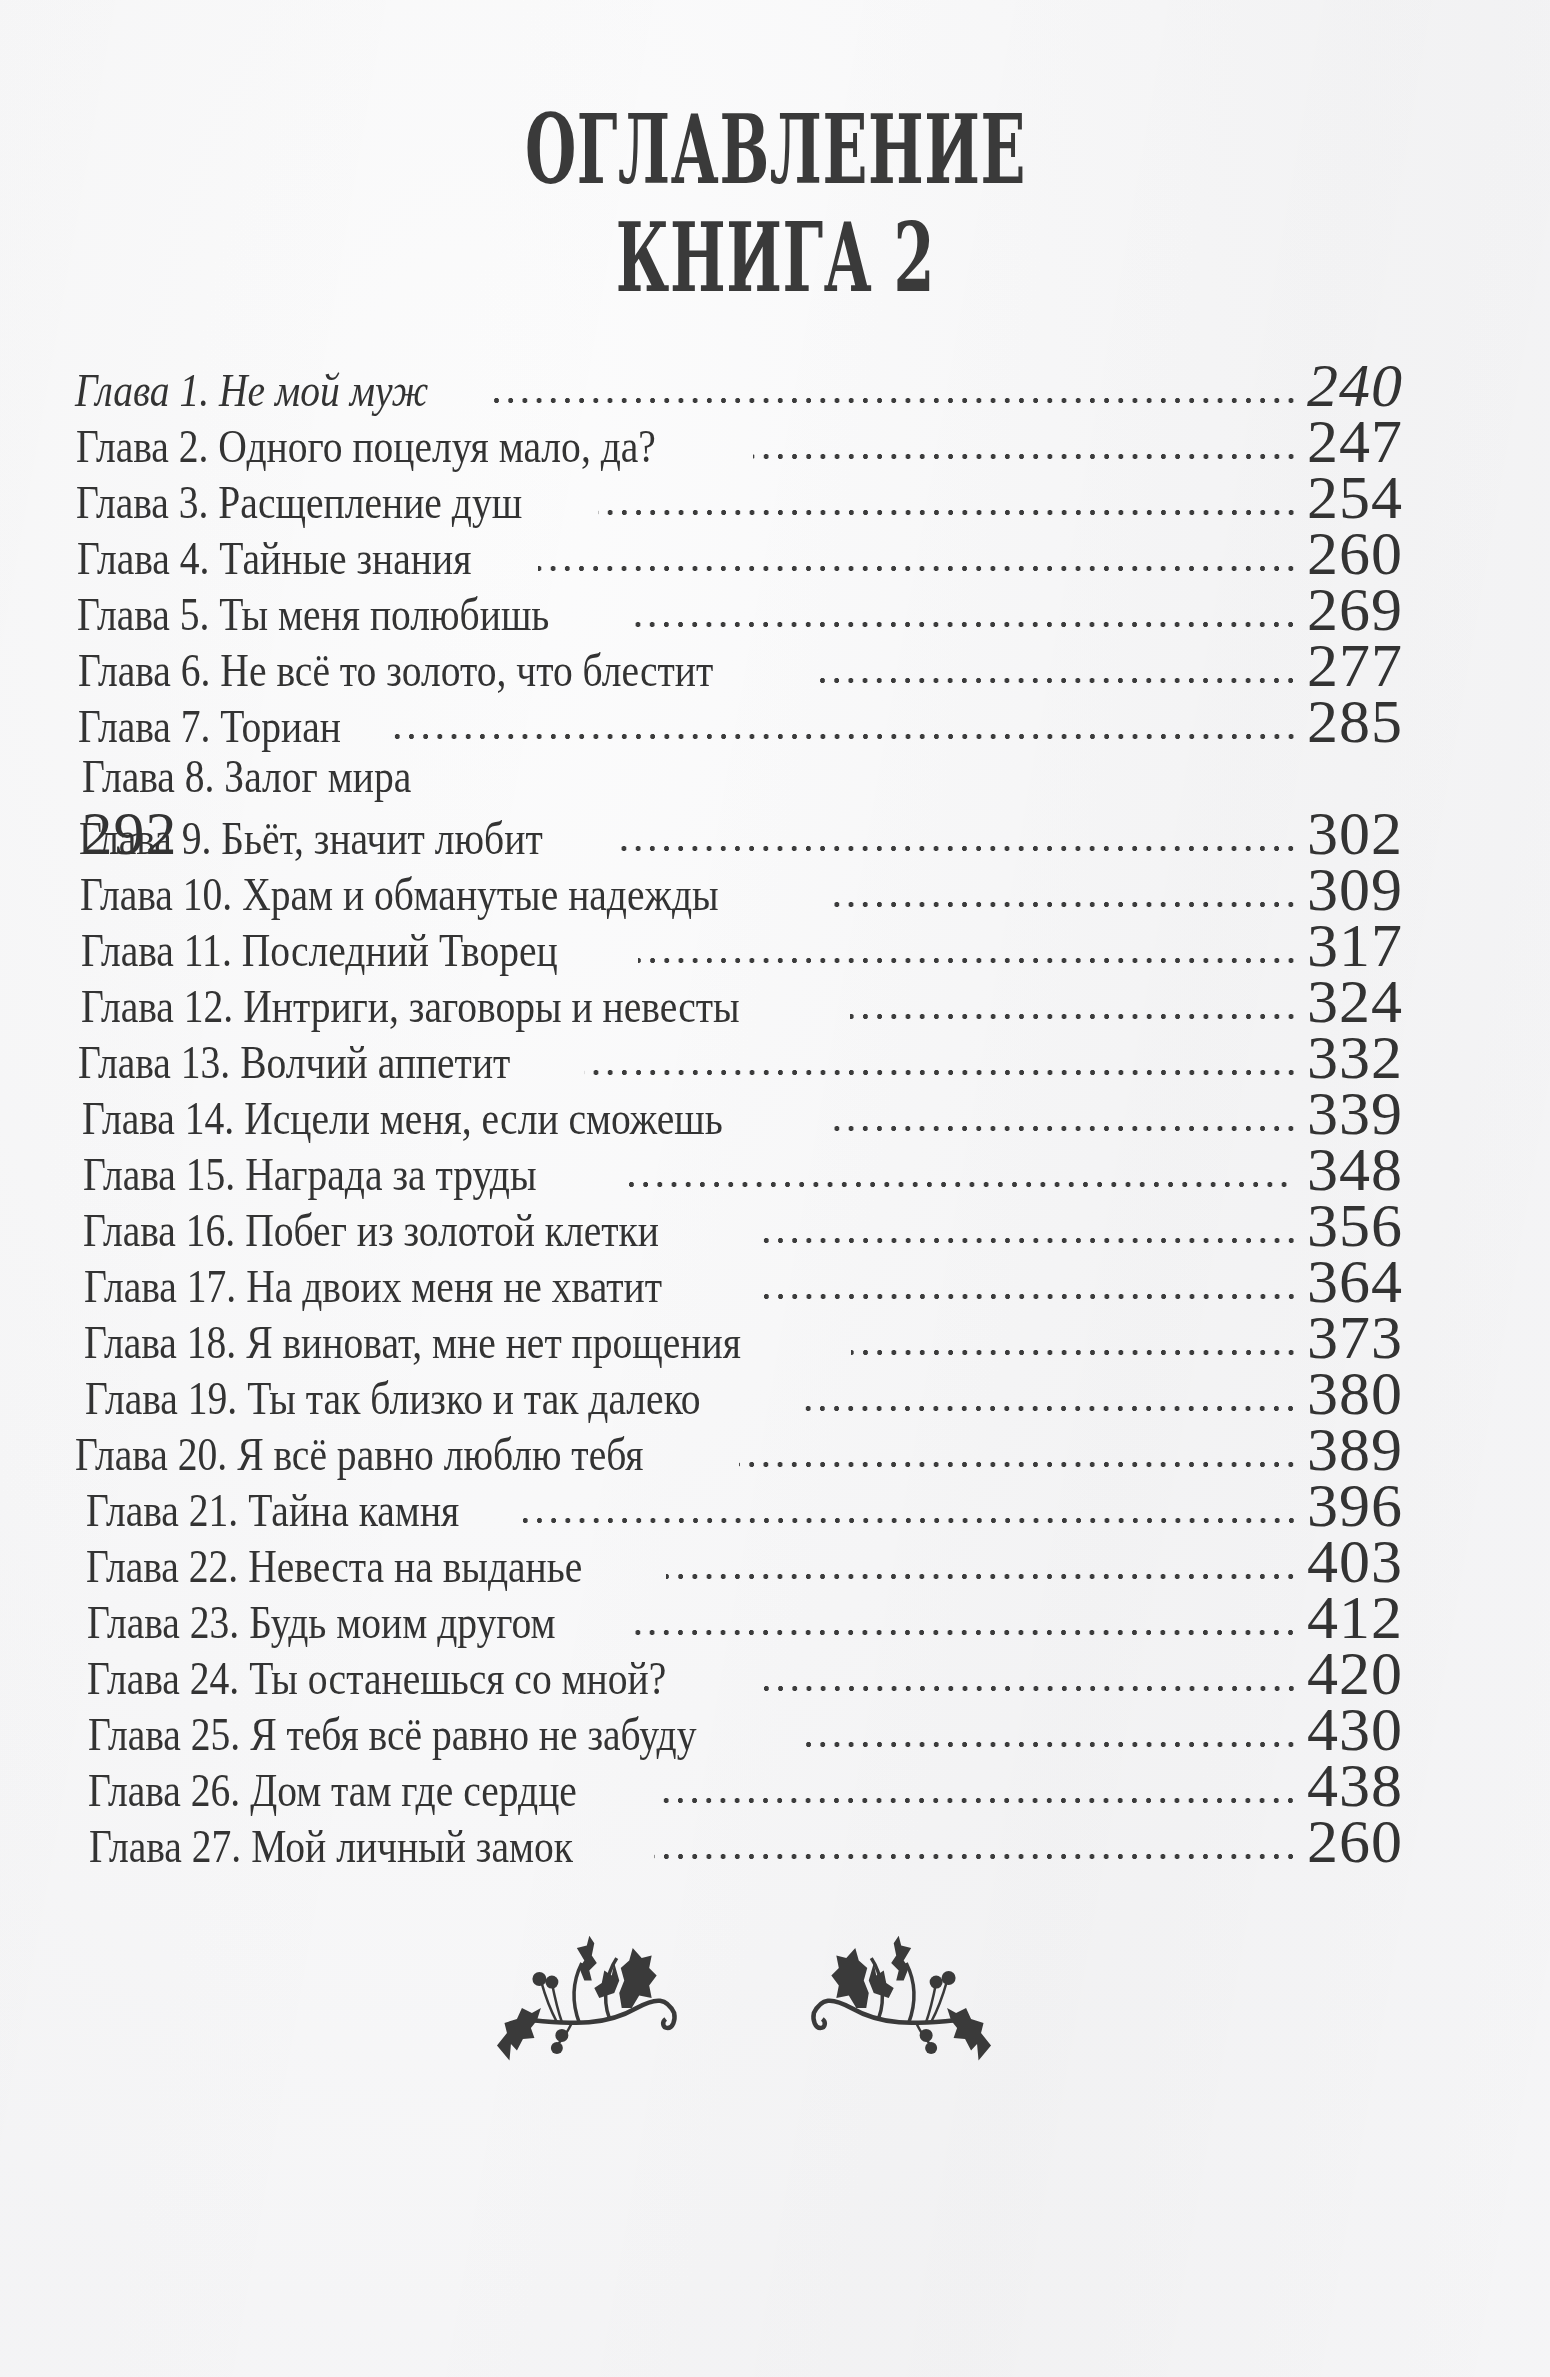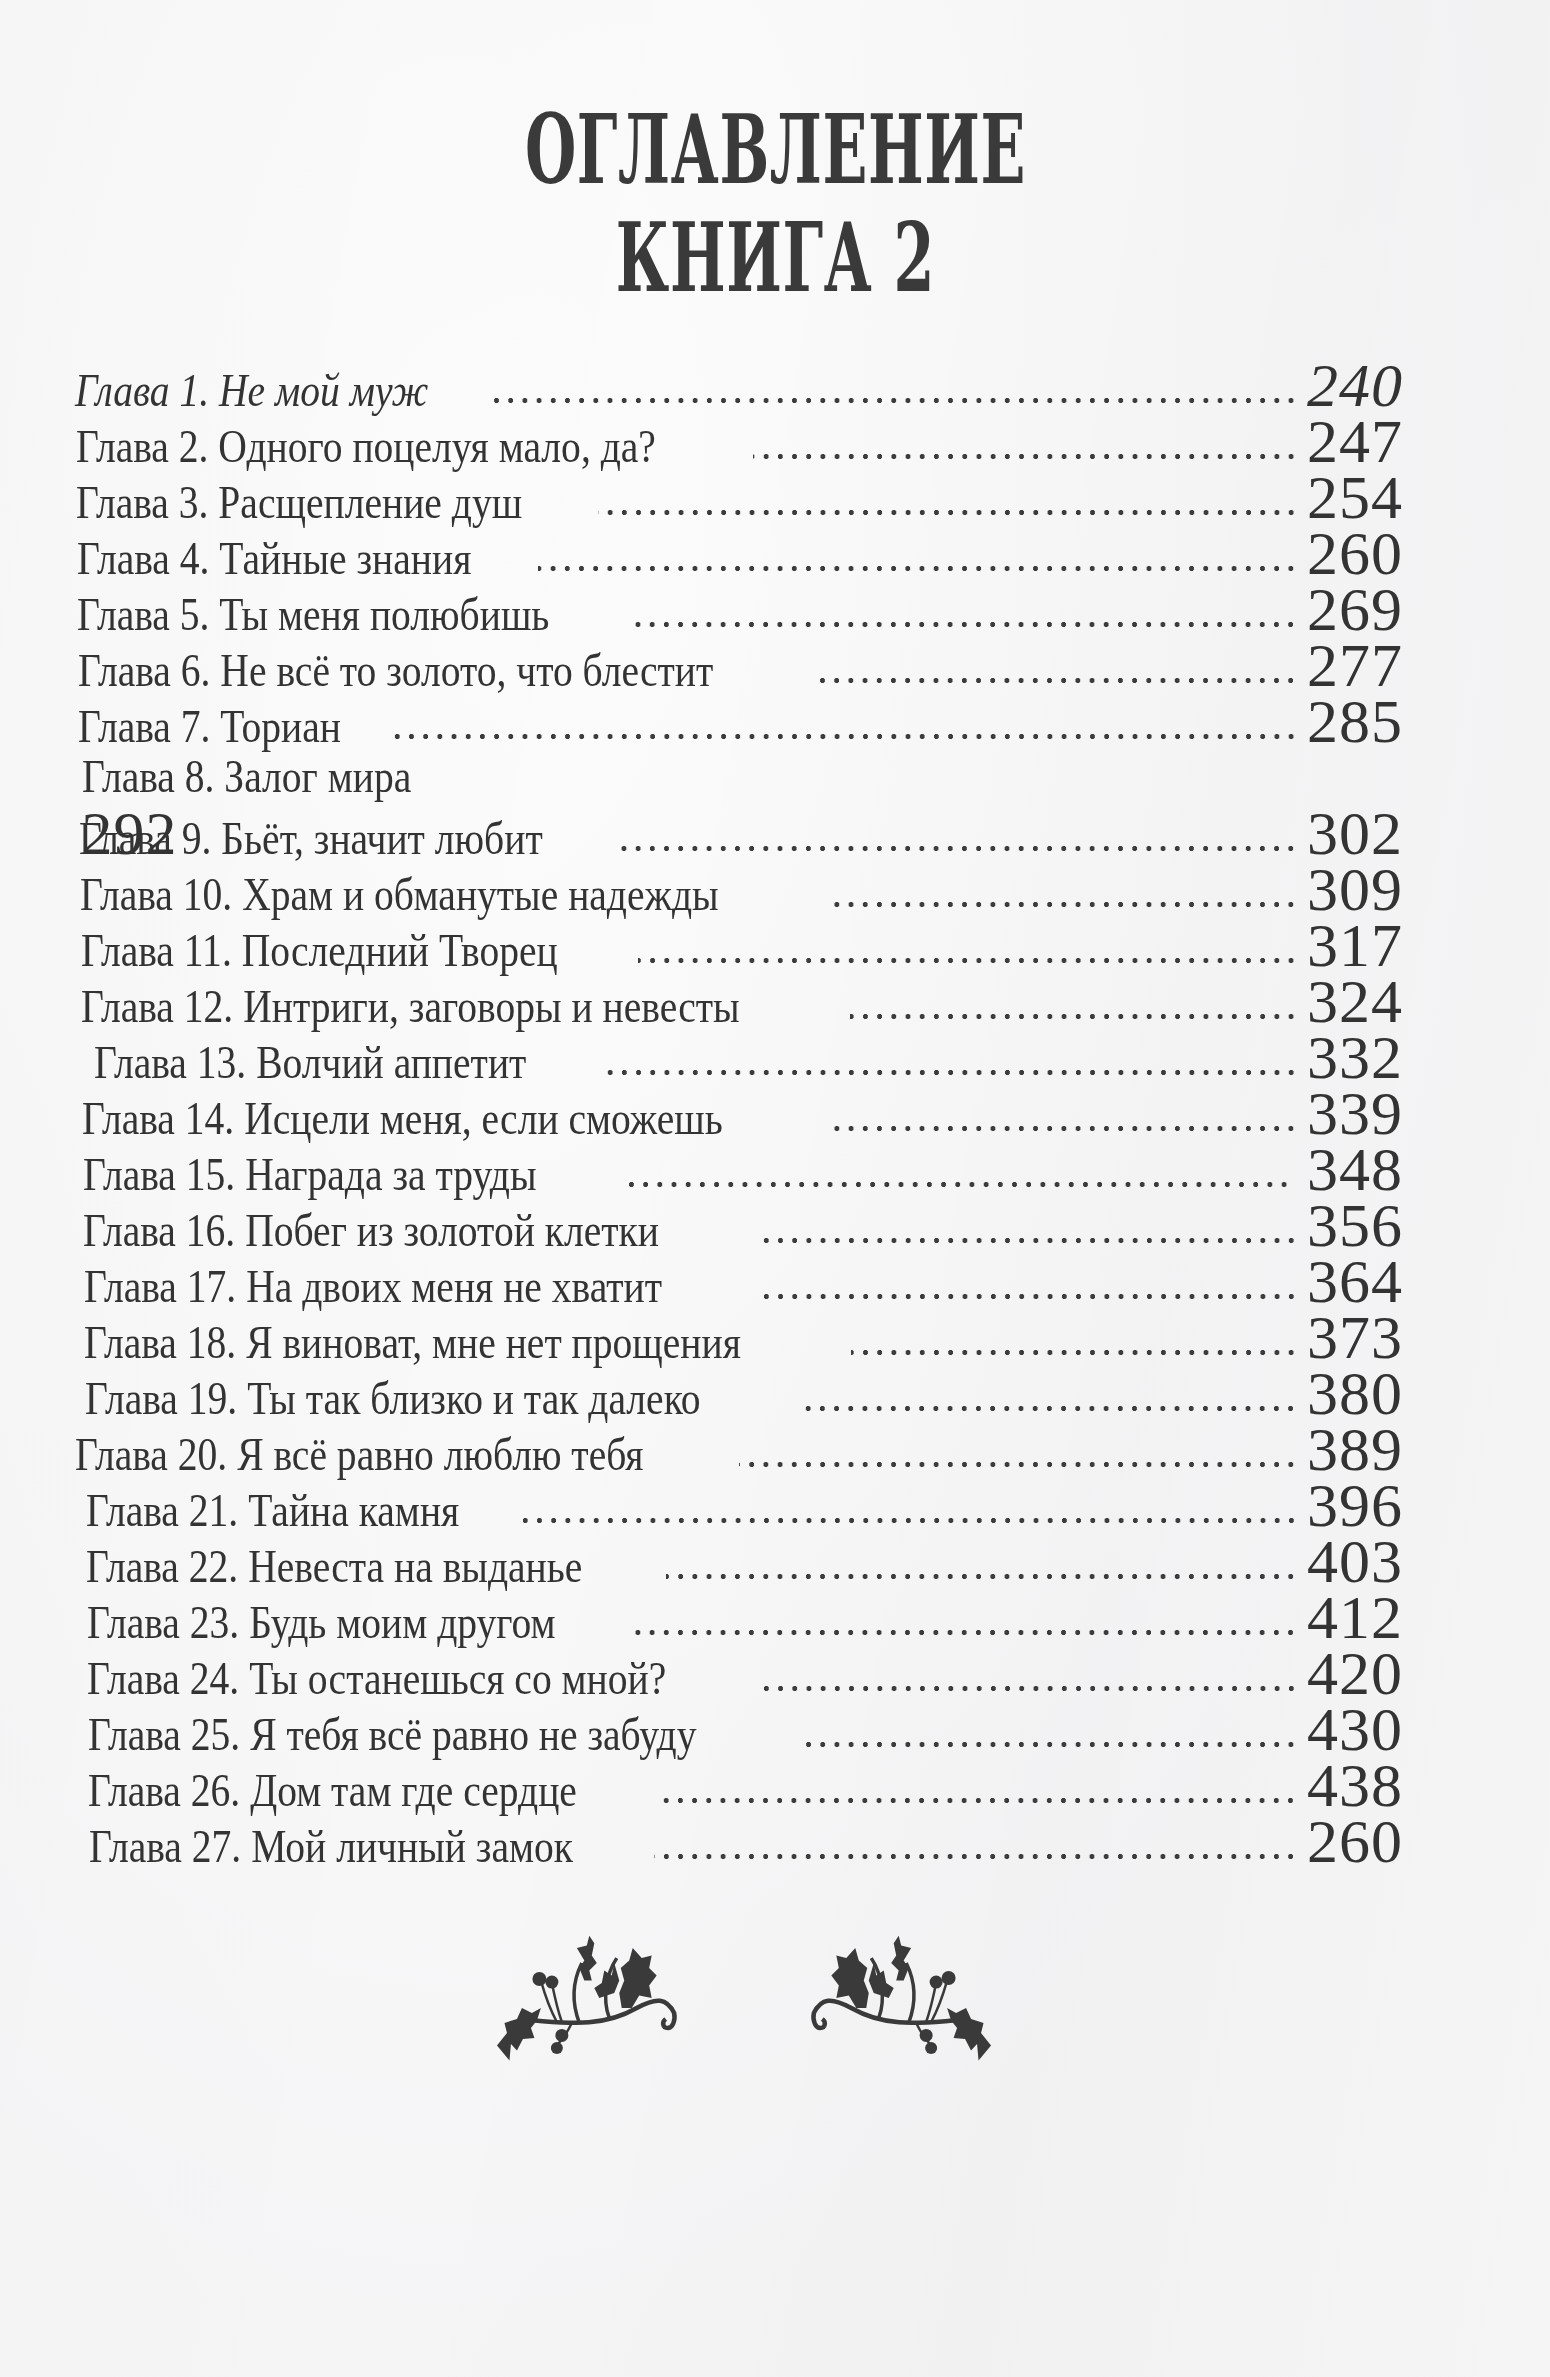--- a/index.html
+++ b/index.html
@@ -127,21 +127,21 @@
     <li class="toc-row" style="margin-left: 5.5px;">
     <span class="label-wrap"><span class="label">Глава 11. Последний Творец</span></span>
     <span class="leader"></span>
     <span class="page">317</span>
   </li>
     <li class="toc-row" style="margin-left: 6px;">
     <span class="label-wrap"><span class="label">Глава 12. Интриги, заговоры и невесты</span></span>
     <span class="leader"></span>
     <span class="page">324</span>
   </li>
-    <li class="toc-row" style="margin-left: 19px;">
+    <li class="toc-row" style="margin-left: 3px;">
     <span class="label-wrap"><span class="label">Глава 13. Волчий аппетит</span></span>
     <span class="leader"></span>
     <span class="page">332</span>
   </li>
     <li class="toc-row" style="margin-left: 7px;">
     <span class="label-wrap"><span class="label">Глава 14. Исцели меня, если сможешь</span></span>
     <span class="leader"></span>
     <span class="page">339</span>
   </li>
     <li class="toc-row" style="margin-left: 7.5px; gap: 7px;">

